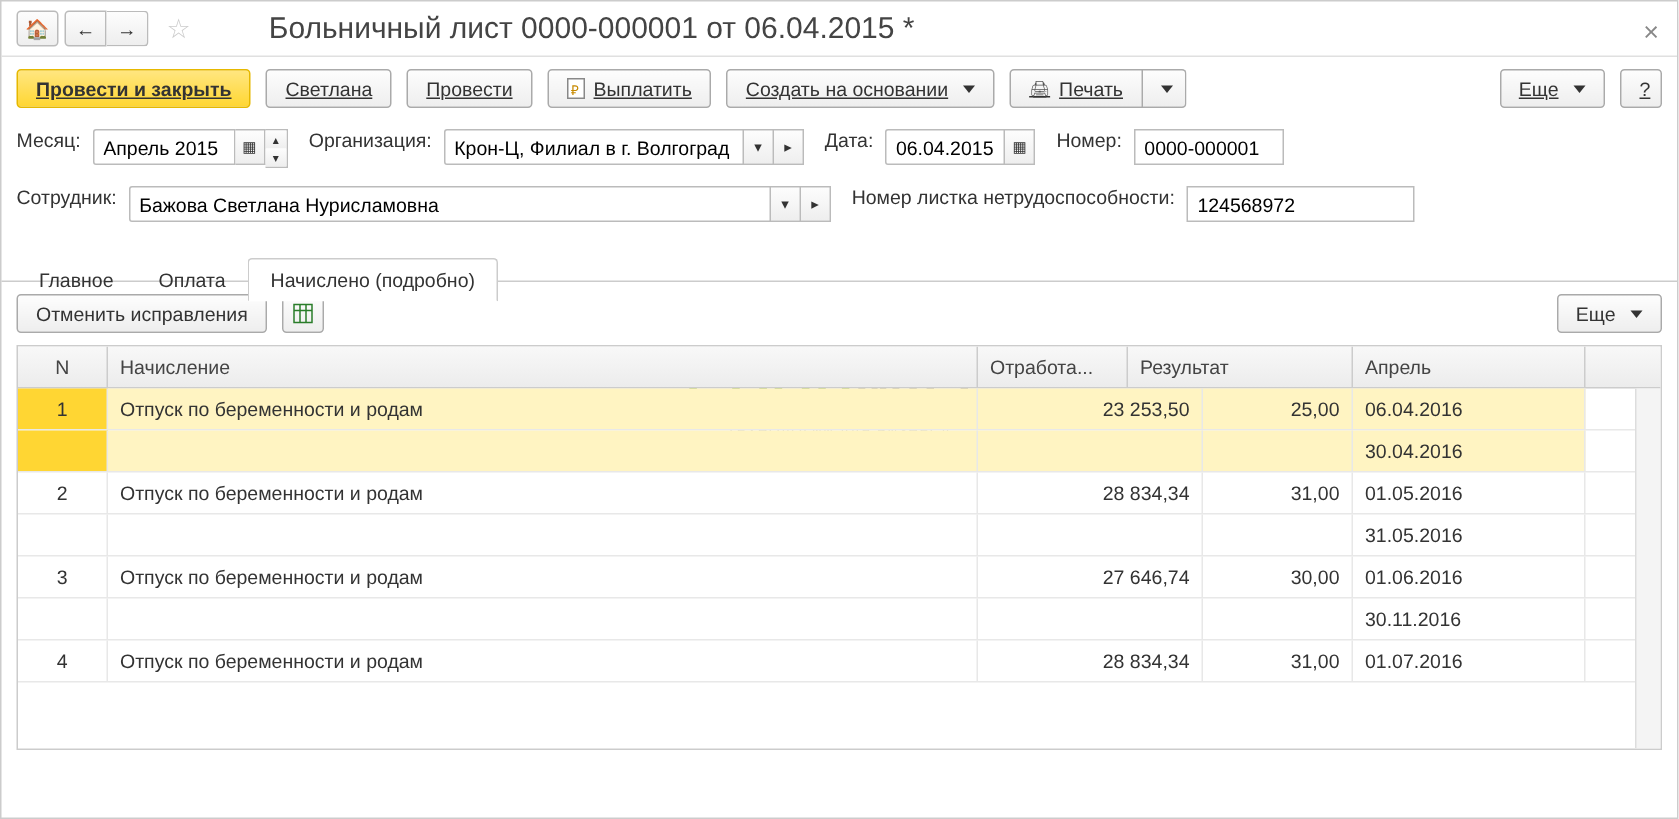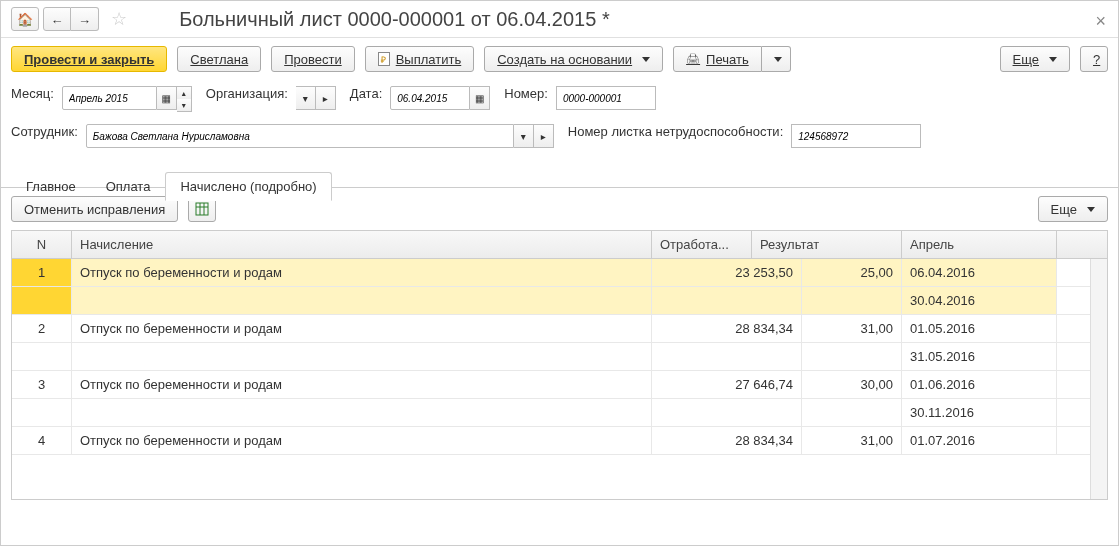--- a/index.html
+++ b/index.html
@@ -18,21 +18,21 @@
 .btn-primary { background: linear-gradient(#ffe680,#ffd633); border-color: #e6b800; font-weight: bold; }
 .btn-drop::after { content: ""; border-left: 4px solid transparent; border-right: 4px solid transparent; border-top: 5px solid #333; margin-left: 4px; }
 .btn-split { display: flex; }
 .btn-split .btn { border-radius: 3px 0 0 3px; }
 .btn-split .drop { border-radius: 0 3px 3px 0; border-left: none; padding: 0 8px; }
 .spacer { flex: 1; }
 .help-btn { width: 28px; }
 .form-row { display: flex; align-items: flex-start; padding: 6px 10px; gap: 8px; }
 .label { color: #333; }
 .input { height: 24px; border: 1px solid #bbb; padding: 0 6px; background: #fff; display: flex; align-items: center; }
-.input input { border: none; outline: none; font-size: 10px; width: 100%; font-style: italic; }
+.input input { border: none; outline: none; font-size: 13px; width: 100%; }
 .combo { display: flex; }
 .combo .input { border-radius: 2px 0 0 2px; }
 .combo .cbtn { width: 20px; height: 24px; border: 1px solid #bbb; border-left: none; background: linear-gradient(#fdfdfd,#eee); display: flex; align-items: center; justify-content: center; cursor: pointer; font-size: 10px; }
 .tabs { display: flex; padding: 0 10px; border-bottom: 1px solid #ccc; margin-top: 4px; }
 .tab { padding: 6px 14px; border: 1px solid transparent; cursor: pointer; position: relative; top: 14px; }
 .tab.active { border: 1px solid #ccc; border-bottom-color: #fff; background: #fff; border-radius: 3px 3px 0 0; }
 .sub-toolbar { display: flex; align-items: center; padding: 8px 10px; gap: 10px; }
 .icon-btn { width: 28px; height: 26px; border: 1px solid #aaa; background: linear-gradient(#fdfdfd,#eee); border-radius: 3px; display: flex; align-items: center; justify-content: center; cursor: pointer; }
 .table-wrap { margin: 0 10px; border: 1px solid #ccc; height: 270px; overflow: hidden; position: relative; }
 .thead { display: flex; background: linear-gradient(#f8f8f8,#ececec); border-bottom: 1px solid #ccc; height: 28px; }
@@ -112,20 +112,23 @@
           <input value="Апрель 2015" style="">
         </div>
       <div class="cbtn">▦</div>
       <div class="month-spin">
           <div>▴</div>
           <div>▾</div>
         </div>
     </div>
     <span class="label" style="margin-left:6px">Организация:</span>
     <div class="combo">
+      <div class="input" style="width:200px">
+          <input value="Крон-Ц, Филиал в г. Волгоград" style="">
+        </div>
       <div class="cbtn">▾</div>
       <div class="cbtn">▸</div>
     </div>
     <span class="label" style="margin-left:6px">Дата:</span>
     <div class="combo">
       <div class="input" style="width:80px">
           <input value="06.04.2015" style="">
         </div>
       <div class="cbtn">▦</div>
     </div>
@@ -138,21 +141,21 @@
   <div class="form-row">
     <span class="label">Сотрудник:</span>
     <div class="combo">
       <div class="input" style="width:428px">
           <input value="Бажова Светлана Нурисламовна" style="">
         </div>
       <div class="cbtn">▾</div>
       <div class="cbtn">▸</div>
     </div>
     <span class="label" style="margin-left:6px">Номер листка нетрудоспособности:</span>
-    <div class="input" style="width:130px">
+    <div class="input" style="width:152px">
         <input value="124568972" style="">
       </div>
   </div>
 
   <div class="tabs">
     <div class="tab">Главное</div>
     <div class="tab">Оплата</div>
     <div class="tab active">Начислено (подробно)</div>
   </div>
 

